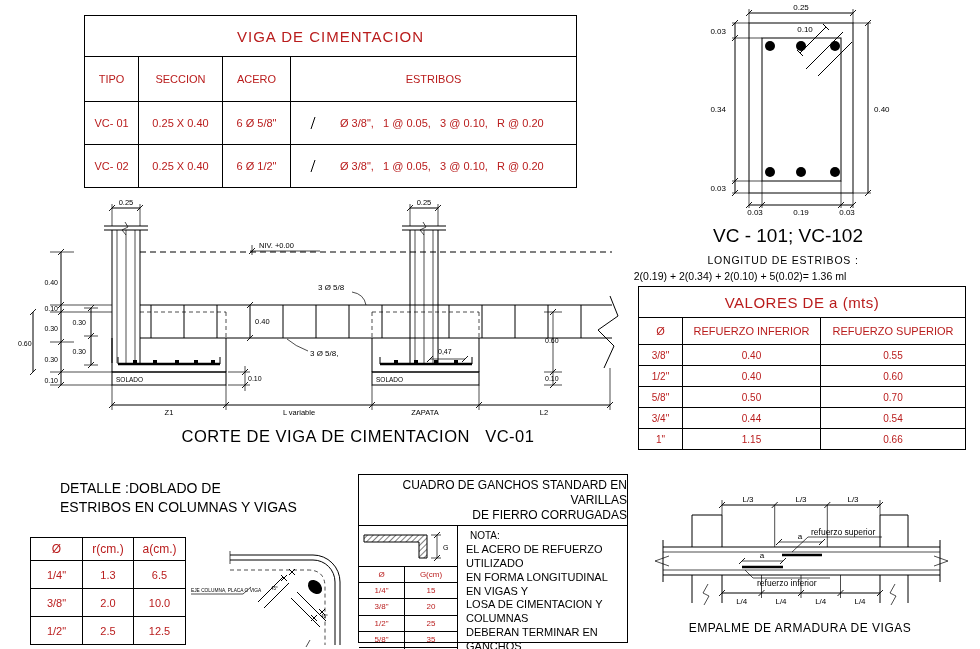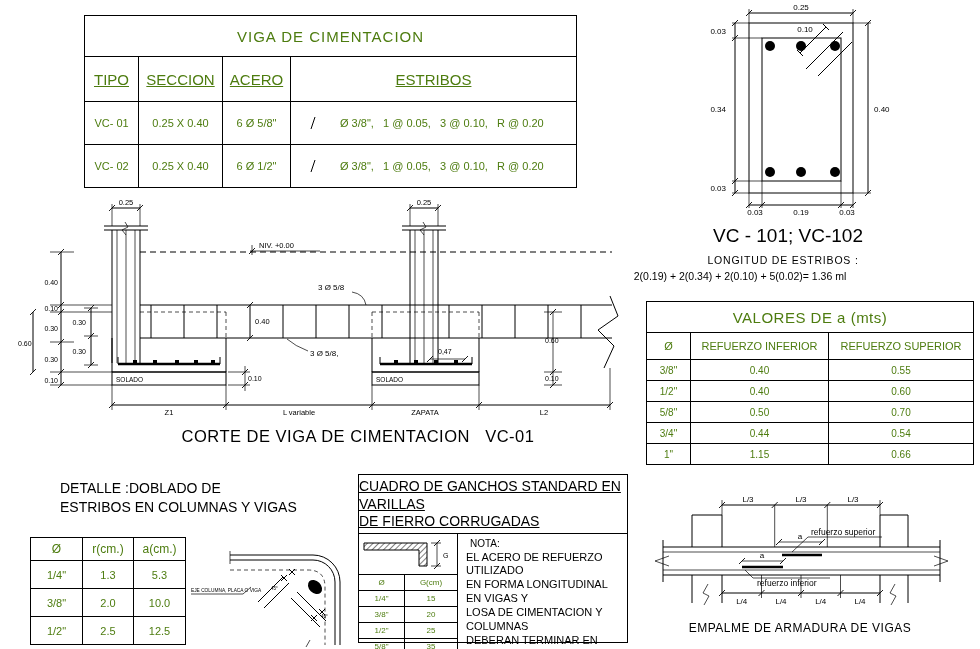--- a/index.html
+++ b/index.html
@@ -1,40 +1,40 @@
 <!DOCTYPE html>
 <html><head>
 <meta charset="utf-8">
 <style>
   html,body{margin:0;padding:0;background:#fff;}
   body{font-family:"Liberation Sans",sans-serif;color:#000;}
   .sheet{position:relative;width:980px;height:649px;background:#fff;overflow:hidden;}
   .abs{position:absolute;}
   table{border-collapse:collapse;table-layout:fixed;}
-  td{border:1px solid #000;text-align:center;vertical-align:middle;padding:0;color:#4d7c0f;}
+  td{border:1px solid #000;text-align:center;vertical-align:middle;padding:0;color:#b91c1c;}
   
   .viga{width:492px;}
   .viga .ttl{height:40px;font-size:15px;letter-spacing:1px;}
-  .viga .hdr td{height:44px;font-size:15px;text-decoration:underline;}
+  .viga .hdr td{height:44px;font-size:11px;}
   .viga .row td{height:42px;font-size:11px;margin-left:28px;}
   .estr{display:flex;align-items:center;gap:12px;padding-left:13px;}
   .estr .txt{white-space:pre;font-size:11px;}
   
   .valores{width:327px;}
   .valores .ttl{height:30px;font-size:15px;letter-spacing:.5px;}
   .valores .hdr td{height:26px;font-size:11px;}
   .valores .row td{height:20px;font-size:10px;}
   
   .dob{width:155px;}
   .dob .hdr td{height:22px;font-size:12px;}
   .dob .row td{height:27px;font-size:11px;}
   .dob-title{font-size:14px;line-height:1.35;white-space:pre-line;}
   
   .ganchos{width:270px;height:169px;border:1px solid #000;box-sizing:border-box;}
-  .g-title{border-bottom:1px solid #000;font-size:14px;line-height:1.25;text-align:left;white-space:pre-line;padding:3px 0 2px 0;text-decoration:underline;}
+  .g-title{border-bottom:1px solid #000;font-size:12px;line-height:1.25;text-align:right;white-space:pre-line;padding:3px 0 2px 0;}
   .g-body{display:flex;height:137px;}
   .g-left{width:99px;border-right:1px solid #000;box-sizing:border-box;}
   .g-hook{display:block;border-bottom:1px solid #000;}
   .g-tbl{width:100%;}
   .g-tbl td{height:15.2px;font-size:8px;border:1px solid #000;}
   .g-tbl tr td:first-child{width:45px;}
   .g-tbl tr:first-child td{border-top:none;}
   .g-tbl td:first-child{border-left:none;}
   .g-tbl td:last-child{border-right:none;}
   .g-right{flex:1;padding:4px 6px 0 8px;}
@@ -337,21 +337,21 @@
     <line x1="77" y1="112" x2="77" y2="169"></line>
     <line class="tk" x1="74" y1="115" x2="80" y2="109"></line>
       <line class="tk" x1="74" y1="143" x2="80" y2="137"></line>
       <line class="tk" x1="74" y1="172" x2="80" y2="166"></line>
     <text x="72" y="129" font-size="7" text-anchor="end">0.30</text>
     <text x="72" y="158" font-size="7" text-anchor="end">0.30</text>
 
     <text x="344" y="246" font-size="16.5" letter-spacing=".5" text-anchor="middle">CORTE DE VIGA DE CIMENTACION&nbsp;&nbsp; VC-01</text>
   </svg>
 
-  <table class="valores abs" style="left:638px;top:301px;margin-left:8px;">
+  <table class="valores abs" style="left:638px;top:286px;">
     <colgroup>
         <col style="width:44px">
         <col style="width:138px">
         <col style="width:145px">
       </colgroup>
     <tbody>
         <tr>
           <td class="ttl" colspan="3">VALORES DE a (mts)</td>
         </tr>
     <tr class="hdr">
@@ -397,21 +397,21 @@
       </colgroup>
     <tbody>
         <tr class="hdr">
       <td>Ø</td>
       <td>r(cm.)</td>
       <td>a(cm.)</td>
     </tr>
     <tr class="row">
           <td>1/4"</td>
           <td>1.3</td>
-          <td>5.3</td>
+          <td>6.5</td>
         </tr>
     <tr class="row">
           <td>3/8"</td>
           <td>2.0</td>
           <td>10.0</td>
         </tr>
     <tr class="row">
           <td>1/2"</td>
           <td>2.5</td>
           <td>12.5</td>

